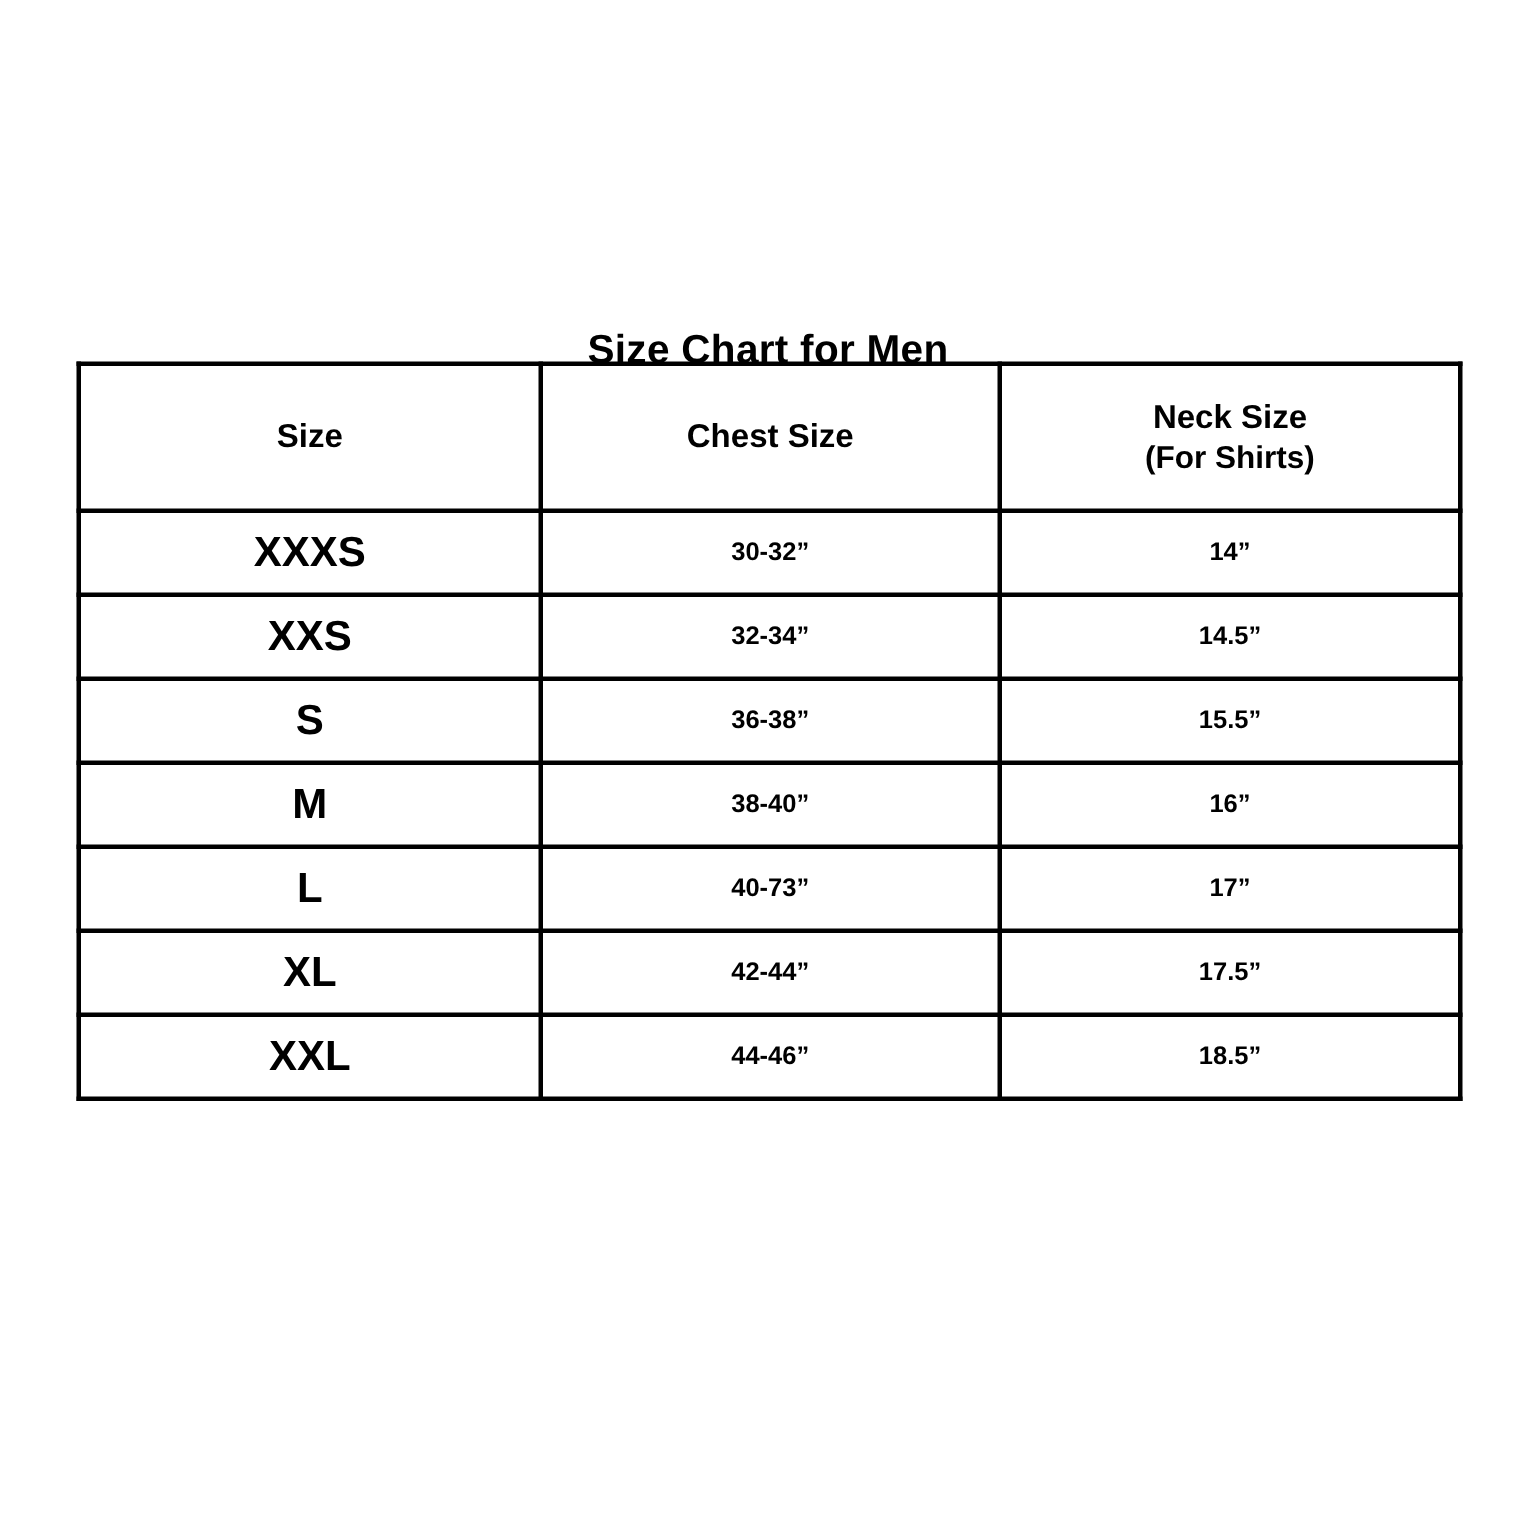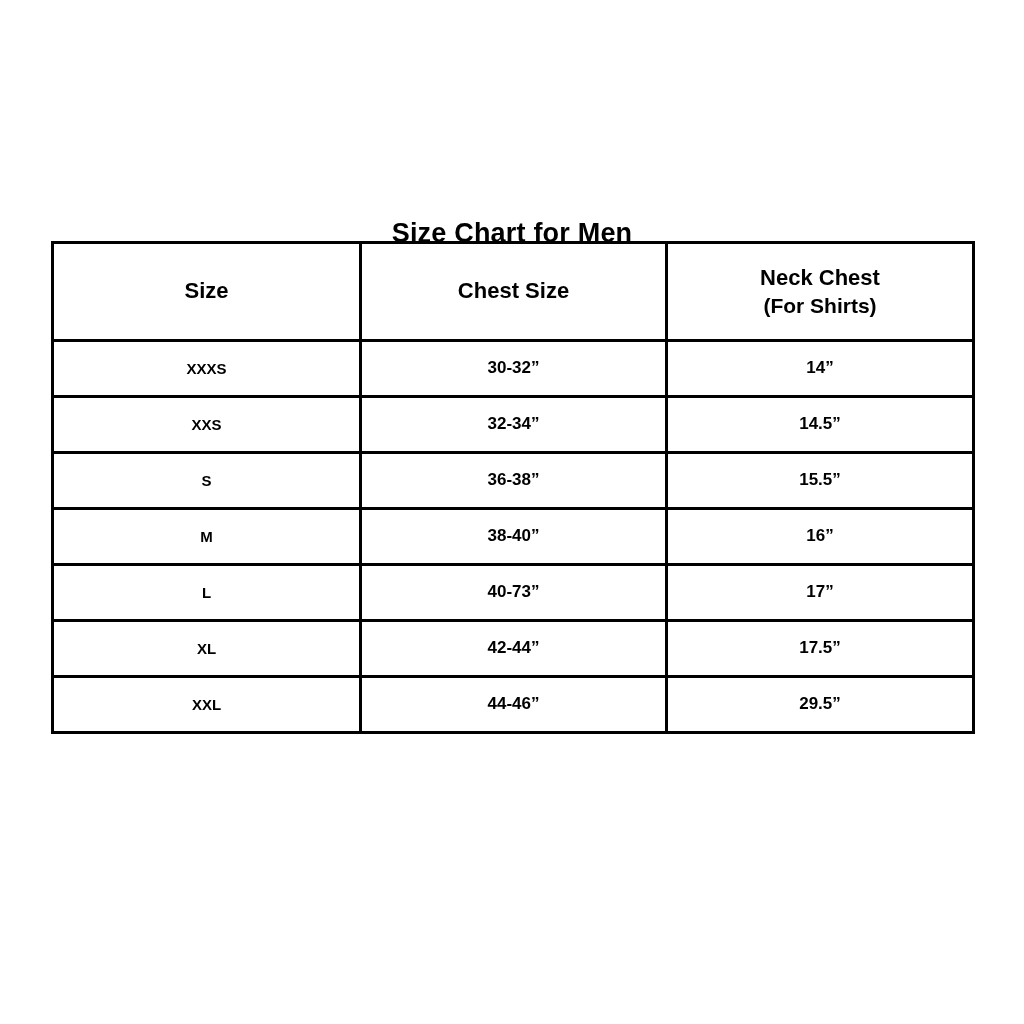--- a/index.html
+++ b/index.html
@@ -61,21 +61,21 @@
   }
   table.size-table thead th .sub {
     display: block;
     font-size: 21px;
     font-weight: bold;
   }
   table.size-table tbody td {
     height: 53px;
   }
   table.size-table tbody td.sizecol {
-    font-size: 15px;
+    font-size: 28px;
   }
 </style>
 </head>
 <body>
 
 <div class="page">
 
   <div class="chart-title">Size Chart for Men</div>
 
   <table class="size-table">
@@ -86,21 +86,21 @@
     </colgroup>
     <thead>
       <tr>
         <th>
           <span>Size</span>
         </th>
         <th>
           <span>Chest Size</span>
         </th>
         <th>
-          <span>Neck Chest</span>
+          <span>Neck Size</span>
           <span class="sub">(For Shirts)</span>
         </th>
       </tr>
     </thead>
     <tbody>
       <tr>
         <td class="sizecol">XXXS</td>
         <td>30-32”</td>
         <td>14”</td>
       </tr>
@@ -125,18 +125,18 @@
         <td>17”</td>
       </tr>
       <tr>
         <td class="sizecol">XL</td>
         <td>42-44”</td>
         <td>17.5”</td>
       </tr>
       <tr>
         <td class="sizecol">XXL</td>
         <td>44-46”</td>
-        <td>29.5”</td>
+        <td>18.5”</td>
       </tr>
     </tbody>
   </table>
 
 </div>
 
 </body></html>

